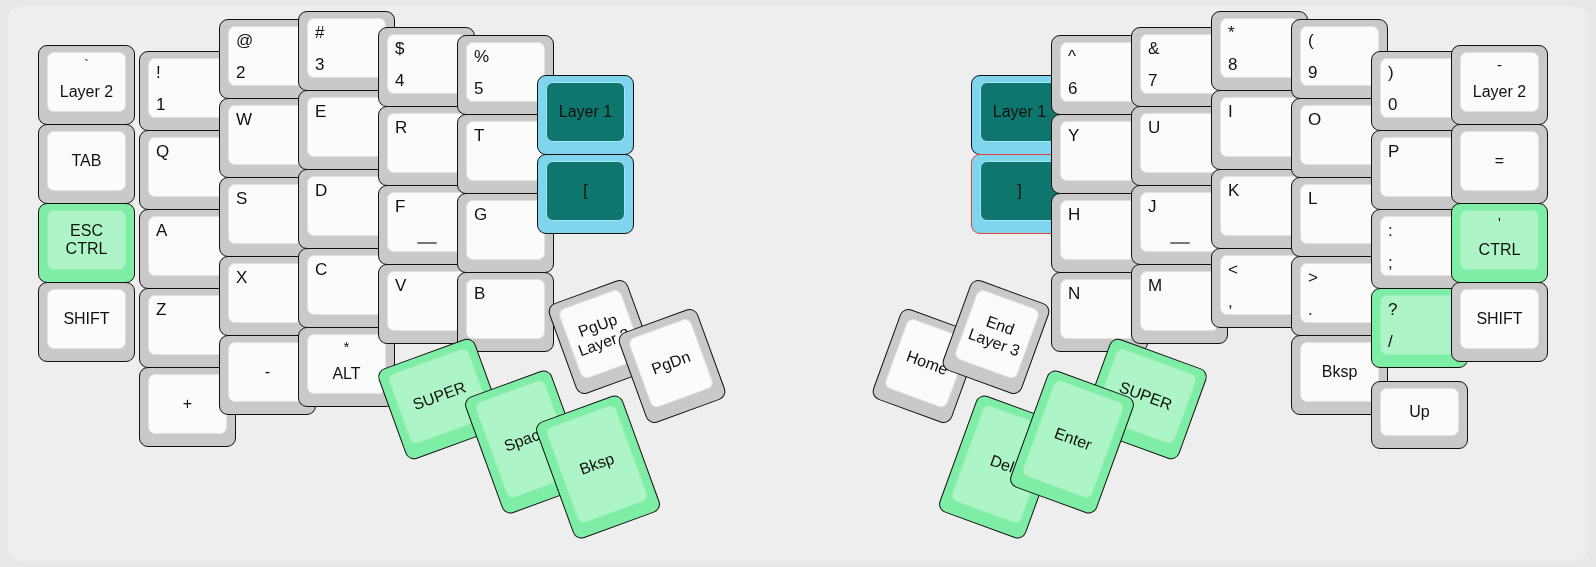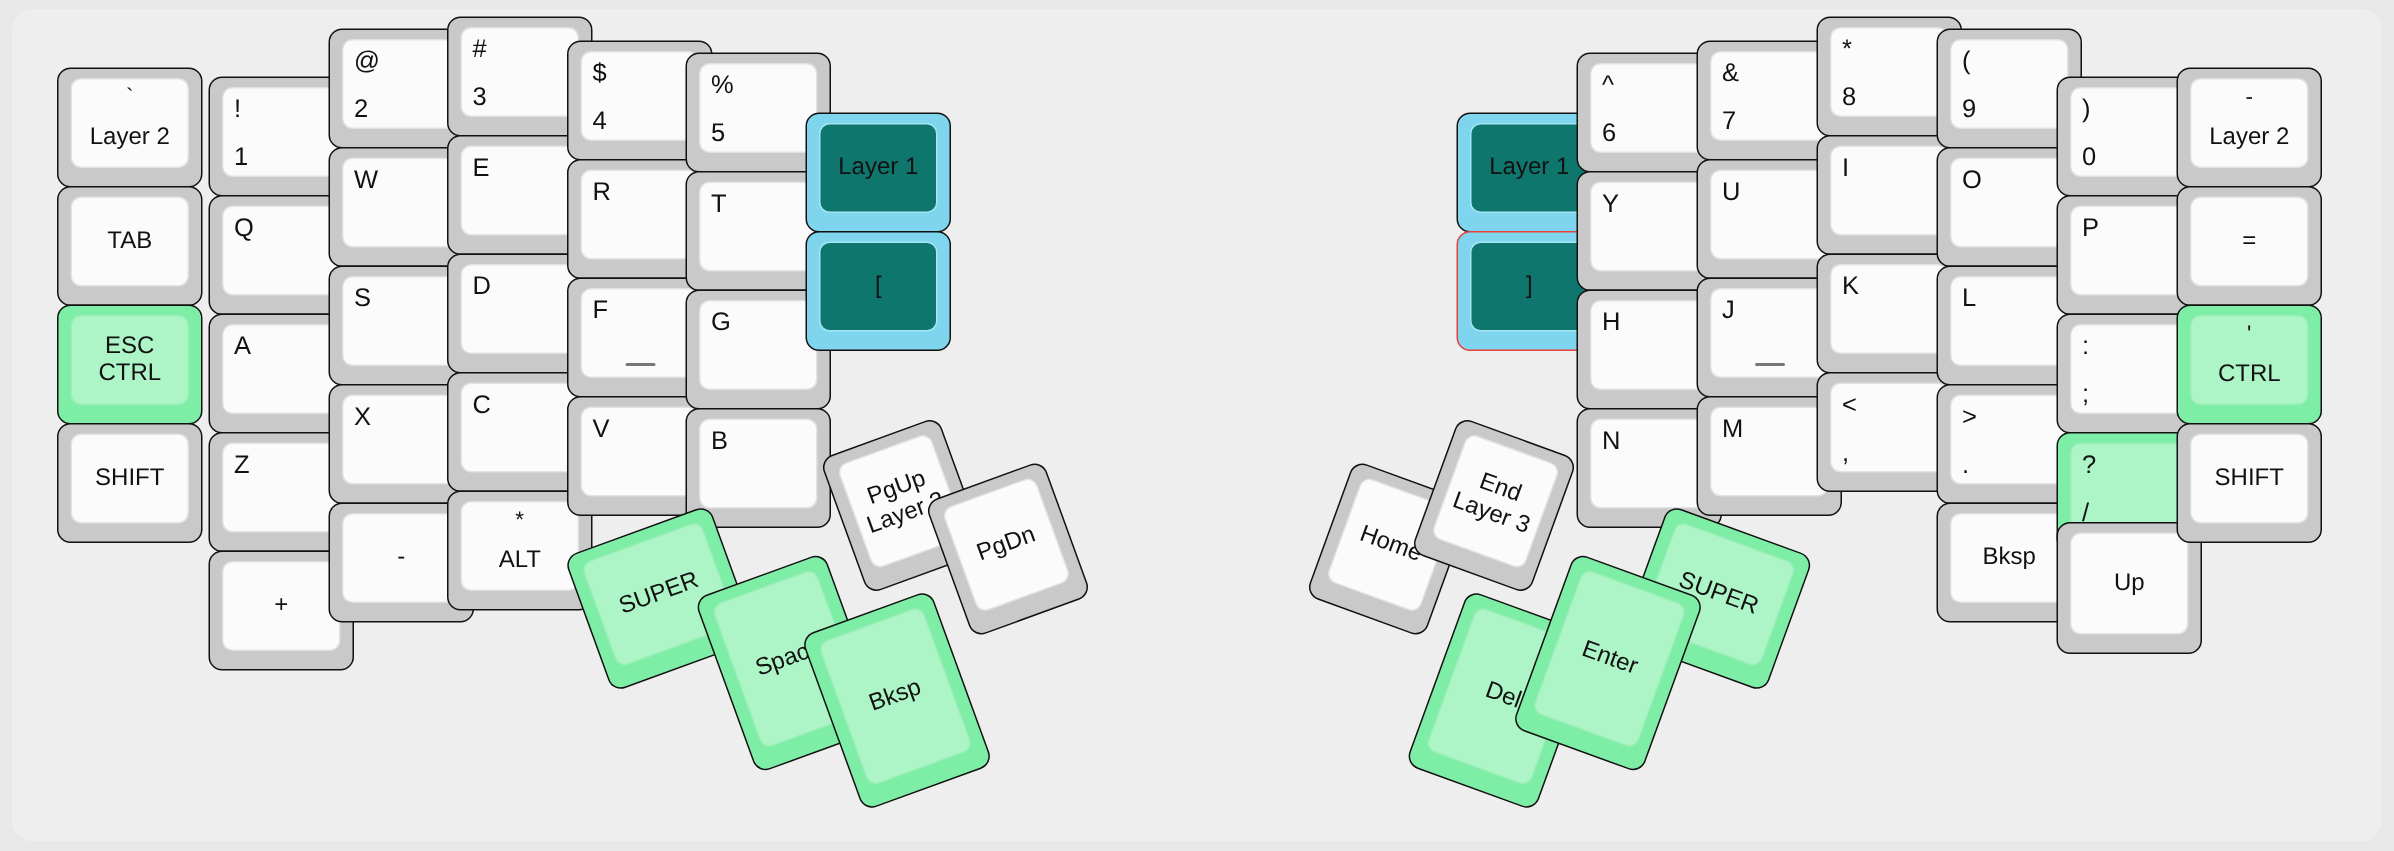--- a/index.html
+++ b/index.html
@@ -344,21 +344,21 @@
         <div class="lg tl fs17">:</div>
         <div class="lg bl fs17">;</div>
       </div>
     </div>
     <div class="key green" style="left: 1371px; top: 288px; width: 97px; height: 80px;">
       <div class="top">
         <div class="lg tl fs17">?</div>
         <div class="lg bl fs17">/</div>
       </div>
     </div>
-    <div class="key" style="left: 1371px; top: 348px; width: 97px; height: 88px;">
+    <div class="key" style="left: 1371px; top: 381px; width: 97px; height: 68px;">
       <div class="top">
         <div class="lg mid fs16">Up</div>
       </div>
     </div>
     <div class="key" style="left: 1451px; top: 45px; width: 97px; height: 80px;">
       <div class="top">
         <div class="lg tc fs15">-</div>
         <div class="lg c fs16" style="top:30px">Layer 2</div>
       </div>
     </div>

